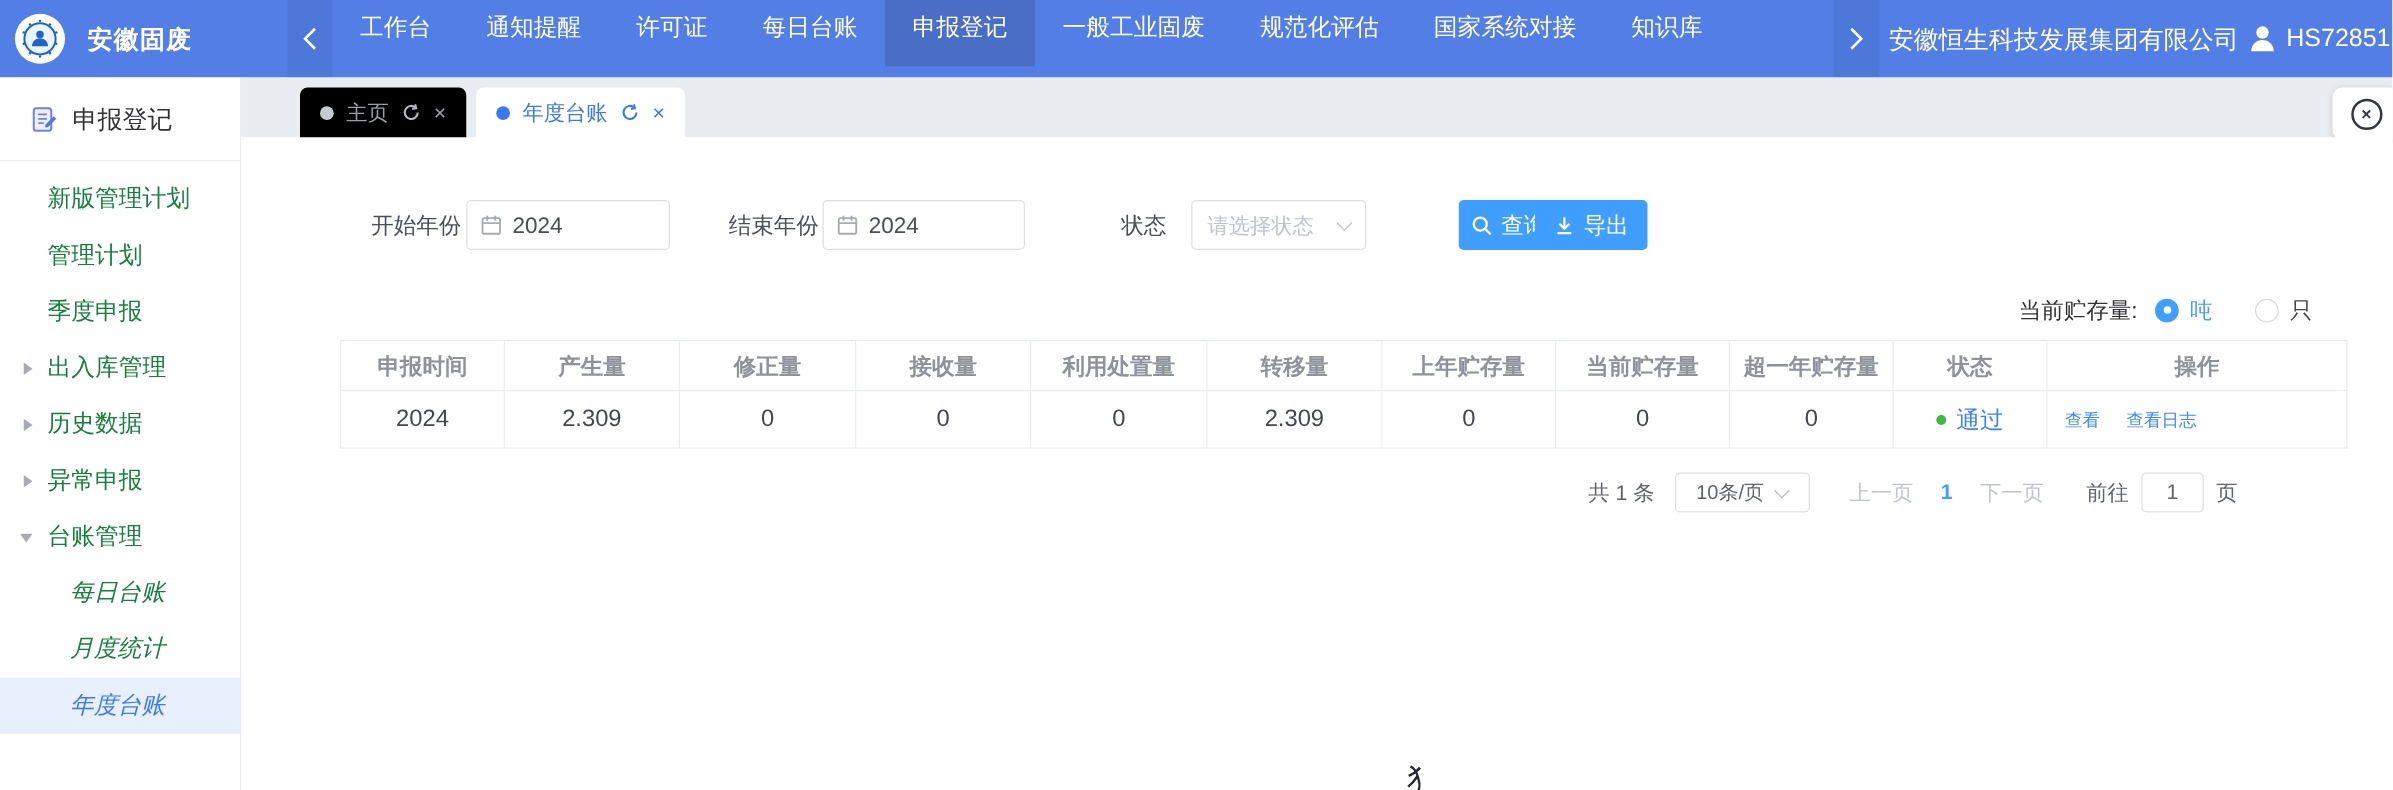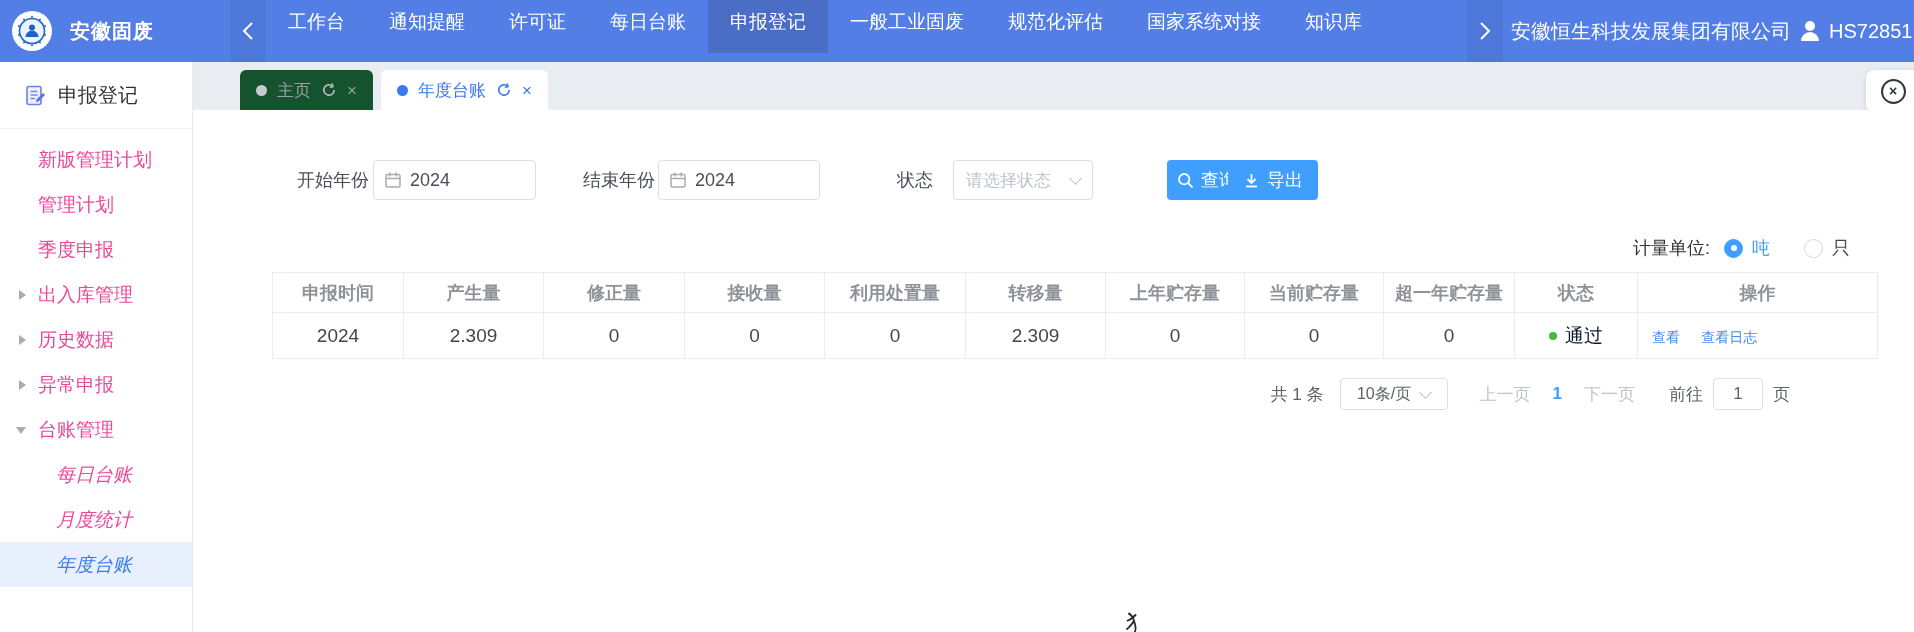--- a/index.html
+++ b/index.html
@@ -26,34 +26,34 @@
   .user-code { margin-left:8px; font-size:20px; }
 
   
   .sidebar { position:absolute; left:0; top:62px; width:193px; bottom:0; background:#fff;
     border-right:1px solid #e8eaef; }
   .sb-header { height:67px; display:flex; align-items:center; padding-left:24px; gap:11px;
     border-bottom:1px solid #edeff3; }
   .sb-title { font-size:20px; color:#303133; font-weight:500; }
   .sb-list { padding-top:8px; }
   .sb-item { position:relative; height:45px; line-height:45px; padding-left:38px;
-    font-size:19px; color:#ec4899; cursor:pointer; white-space:nowrap; }
+    font-size:19px; color:#15803d; cursor:pointer; white-space:nowrap; }
   .sb-item .caret-r { position:absolute; left:19px; top:18px; width:0; height:0;
     border-left:7px solid #a8abb2; border-top:5px solid transparent; border-bottom:5px solid transparent; }
   .sb-item .caret-d { position:absolute; left:16px; top:20px; width:0; height:0;
     border-top:7px solid #a8abb2; border-left:5px solid transparent; border-right:5px solid transparent; }
   .sb-sub { padding-left:56px;font-style:italic; }
   .sb-sub.active { background:#e8effd; color:#3a7bf2; }
 
   
   .tabstrip { position:absolute; left:193px; right:0; top:62px; height:48px; background:#e9ecf1;
     padding:8px 0 0 47px; display:flex; gap:8px; }
   .tab { height:40px; display:flex; align-items:center; gap:10px; padding:0 16px;
     border-radius:6px 6px 0 0; font-size:17px; cursor:pointer; white-space:nowrap; }
-  .tab.inactive { background:#14532d; color:#9b9ea5; }
+  .tab.inactive { background:#000000; color:#9b9ea5; }
   .tab.inactive .dot { background:#c7cacf; }
   .tab.active { background:#ffffff; color:#3a7af0; }
   .tab.active .dot { background:#3a7af0; }
   .dot { width:11px; height:11px; border-radius:50%; }
   .tab-x { font-size:17px; line-height:1; }
   .close-box { position:absolute; right:-6px; top:8px; width:54px; height:42px; background:#fff;
     border-radius:8px; box-shadow:0 1px 5px rgba(0,0,0,0.12); display:flex; align-items:center;
     justify-content:center; cursor:pointer; }
   .circle-x { width:25px; height:25px; border:2px solid #33373d; border-radius:50%;
     display:flex; align-items:center; justify-content:center; font-size:14px; font-weight:bold; color:#33373d; }
@@ -86,21 +86,21 @@
   .radio-lbl.on { color:#409eff; }
   .radio-lbl.off { color:#45494f; }
   .unit-gap { width:34px; }
 
   table.grid { position:absolute; left:79px; top:162px; width:1605px; border-collapse:collapse;
     table-layout:fixed; }
   .grid th { height:40px; border:1px solid #e9edf2; font-size:18px; font-weight:bold; color:#8f9399;
     text-align:center; background:#fff; }
   .grid td { height:46px; border:1px solid #e9edf2; font-size:19px; color:#42464d; text-align:center; }
   .grid td.ops { text-align:left; padding-left:14px; }
-  .status-wrap { display:inline-flex; align-items:center; gap:8px; color:#0f172a; }
+  .status-wrap { display:inline-flex; align-items:center; gap:8px; color:#3b82f6; }
   .status-dot { width:8px; height:8px; border-radius:50%; background:#41b83e; }
   .link { color:#3f8cf0; font-size:14px; cursor:pointer; margin-right:16px; }
 
   .pager { position:absolute; top:268px; right:124px; display:flex; align-items:center; font-size:17px;
     color:#5f6368; }
   .pg-total { margin-right:16px; }
   .pg-size { width:108px; height:32px; border:1px solid #dcdfe6; border-radius:4px; display:flex;
     align-items:center; justify-content:center; gap:10px; font-size:16px; cursor:pointer; margin-right:20px; }
   .pg-btn { color:#c0c4cc; margin:0 12px; cursor:default; }
   .pg-cur { color:#409eff; font-weight:bold; margin:0 10px; cursor:pointer; }
@@ -274,21 +274,21 @@
     <button class="btn" style="left:1035px; width:90px;">
       <svg width="17" height="17" viewBox="0 0 17 17">
         <line x1="8.5" y1="2" x2="8.5" y2="10.5" stroke="#fff" stroke-width="1.8"></line>
         <path d="M4.5 7 L8.5 11 L12.5 7" fill="none" stroke="#fff" stroke-width="1.8"></path>
         <line x1="3" y1="14.5" x2="14" y2="14.5" stroke="#fff" stroke-width="1.8"></line>
       </svg>
       <span>导出</span>
     </button>
 
     <div class="unit-row">
-      <span class="unit-label">计量单位:</span>
+      <span class="unit-label">当前贮存量:</span>
       <span style="width:14px;"></span>
       <span class="radio on"></span>
       <span class="radio-lbl on">吨</span>
       <span class="unit-gap"></span>
       <span class="radio off"></span>
       <span class="radio-lbl off">只</span>
     </div>
 
     <table class="grid">
       <colgroup>

